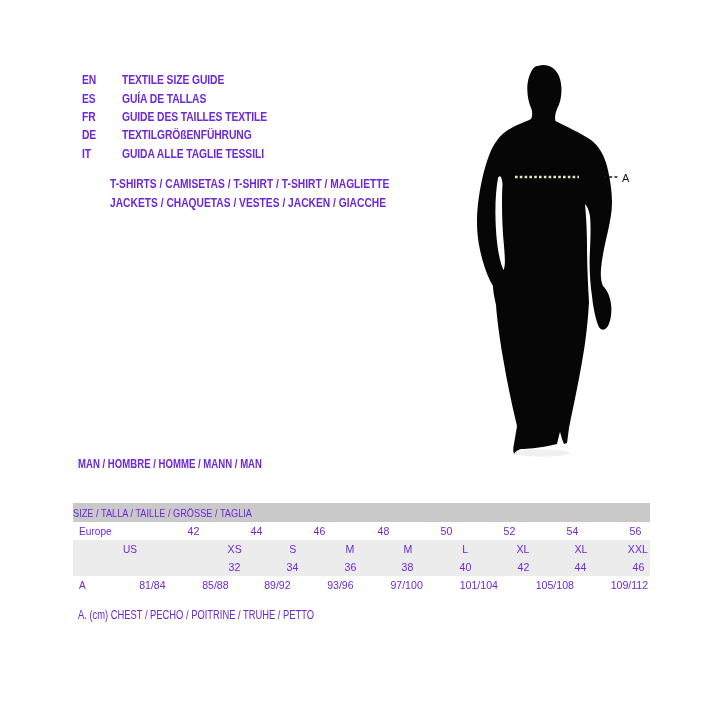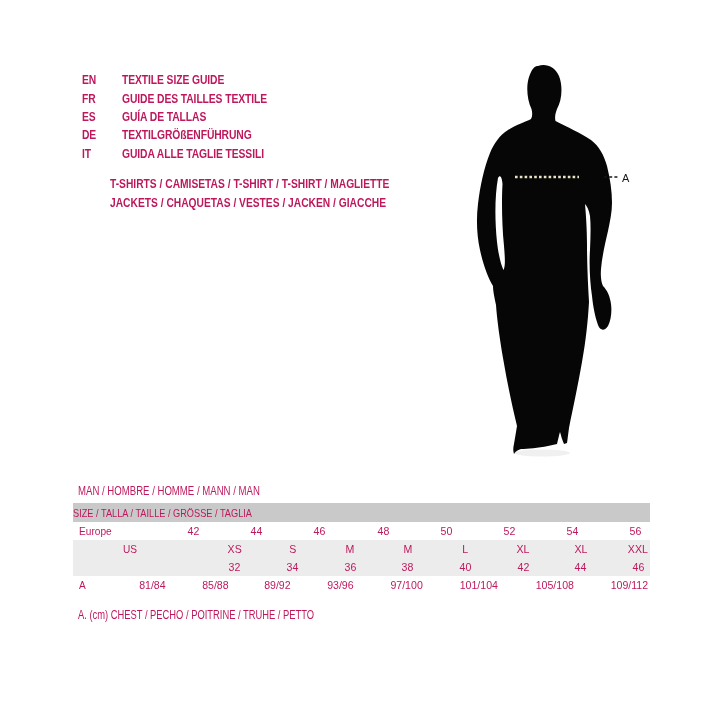--- a/index.html
+++ b/index.html
@@ -1,35 +1,35 @@
 <!DOCTYPE html>
 <html><head>
 <meta charset="utf-8">
 <style>
   html,body{margin:0;padding:0;background:#fff;}
   #stage{
     position:relative;width:720px;height:720px;background:#ffffff;overflow:hidden;
-    font-family:"Liberation Sans",sans-serif;color:#be185d;
+    font-family:"Liberation Sans",sans-serif;color:#6d28d9;
   }
   .cond{display:inline-block;transform:scaleX(0.86);transform-origin:0 50%;white-space:nowrap;}
 
   
   #lang-block{position:absolute;left:82px;top:71px;}
   .lang-row{display:flex;height:18.4px;align-items:center;font-size:12px;font-weight:700;letter-spacing:-0.1px;}
   .lang-code{width:40px;}
   
   #type-block{position:absolute;left:81px;top:172px;font-size:12.5px;font-weight:700;}
   .type-line{height:19px;display:flex;align-items:flex-end;margin-left:29px;}
   .type-line .cond{transform:scaleX(0.82);}
 
   
   #figure-wrap{position:absolute;left:460px;top:50px;width:200px;height:420px;}
 
   
-  #man-line{position:absolute;left:78px;top:484px;font-size:12px;font-weight:400;}
+  #man-line{position:absolute;left:78px;top:457px;font-size:12px;font-weight:700;}
   #man-line .cond{transform:scaleX(0.80);}
 
   
   #size-table{position:absolute;left:73px;top:503px;width:577px;font-size:11.5px;}
   #table-header{
     height:19px;background:#c9c9c9;display:flex;align-items:center;
     box-sizing:border-box;font-weight:400;
   }
   #table-header .cond{transform:scaleX(0.80);}
   .trow{display:flex;height:18px;align-items:center;gap:34px;}
@@ -47,26 +47,26 @@
 <body>
 
 <div id="stage">
 
   <div id="lang-block">
       <div class="lang-row">
         <span class="lang-code"><span class="cond">EN</span></span>
         <span><span class="cond">TEXTILE SIZE GUIDE</span></span>
       </div>
       <div class="lang-row">
+        <span class="lang-code"><span class="cond">ES</span></span>
+        <span><span class="cond">GUÍA DE TALLAS</span></span>
+      </div>
+      <div class="lang-row">
         <span class="lang-code"><span class="cond">FR</span></span>
         <span><span class="cond">GUIDE DES TAILLES TEXTILE</span></span>
-      </div>
-      <div class="lang-row">
-        <span class="lang-code"><span class="cond">ES</span></span>
-        <span><span class="cond">GUÍA DE TALLAS</span></span>
       </div>
       <div class="lang-row">
         <span class="lang-code"><span class="cond">DE</span></span>
         <span><span class="cond">TEXTILGRÖßENFÜHRUNG</span></span>
       </div>
       <div class="lang-row">
         <span class="lang-code"><span class="cond">IT</span></span>
         <span><span class="cond">GUIDA ALLE TAGLIE TESSILI</span></span>
       </div>
     </div>

